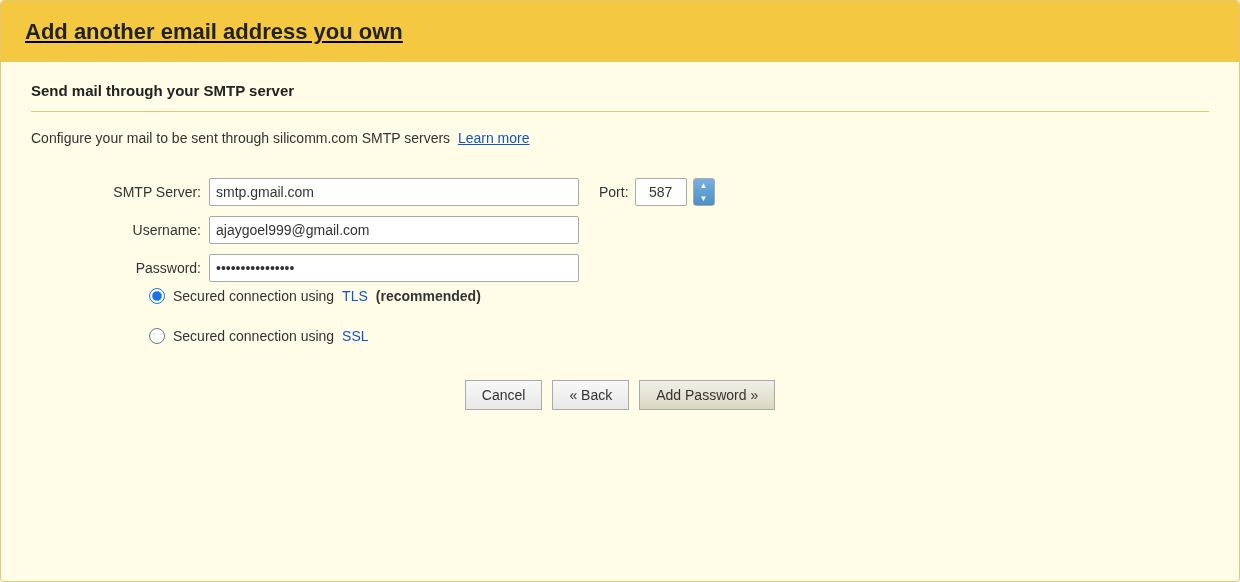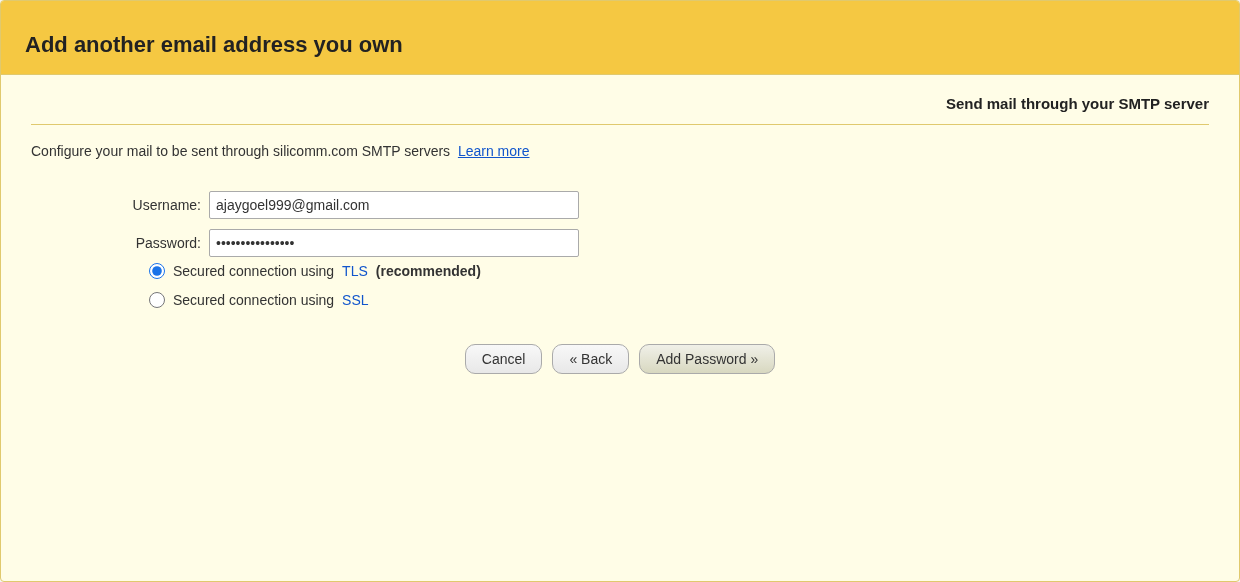--- a/index.html
+++ b/index.html
@@ -20,41 +20,41 @@
       background: #fffde7;
       border: 1px solid #e0c96e;
       border-radius: 4px;
       overflow: hidden;
       display: flex;
       flex-direction: column;
     }
 
     .dialog-header {
       background: #f5c842;
-      padding: 31px 24px 16px 24px;
+      padding: 18px 24px 16px 24px;
       border-bottom: 1px solid #e0c96e;
+      text-decoration: underline;
     }
 
     .dialog-header h1 {
       font-size: 22px;
       font-weight: bold;
       color: #222;
     }
 
     .dialog-body {
       padding: 20px 30px 30px 30px;
       flex: 1;
     }
 
     .section-title {
       font-size: 15px;
       font-weight: bold;
       color: #222;
       margin-bottom: 12px;
-      text-align: right;
     }
 
     .section-divider {
       border: none;
       border-top: 1px solid #e0c96e;
       margin-bottom: 18px;
     }
 
     .description {
       margin-bottom: 32px;
@@ -143,21 +143,21 @@
       align-items: center;
       justify-content: center;
       color: #fff;
       font-size: 8px;
       line-height: 1;
     }
 
     .radio-group {
       display: flex;
       flex-direction: column;
-      gap: 13px;
+      gap: 24px;
       margin-left: 118px;
       margin-top: 6px;
     }
 
     .radio-row {
       display: flex;
       align-items: center;
       gap: 8px;
       font-size: 14px;
       color: #333;
@@ -183,21 +183,21 @@
       display: flex;
       justify-content: center;
       gap: 10px;
       margin-top: 36px;
     }
 
     .btn {
       padding: 6px 16px;
       font-size: 14px;
       border: 1px solid #aaa;
-      border-radius: 10px;
+      border-radius: 0;
       cursor: pointer;
       background: linear-gradient(to bottom, #f8f8f8, #e8e8e8);
       color: #333;
     }
 
     .btn-primary {
       background: linear-gradient(to bottom, #f0f0e8, #d8d8c0);
       border: 1px solid #aaa;
       font-weight: normal;
     }
@@ -214,20 +214,32 @@
     <div class="section-title">Send mail through your SMTP server</div>
     <hr class="section-divider">
 
     <p class="description">
       <span>Configure your mail to be sent through silicomm.com SMTP servers</span>
       &nbsp;<a>Learn more</a>
     </p>
 
     <div class="form-area">
 
+      <div class="form-row">
+        <label class="form-label">SMTP Server:</label>
+        <input class="form-input" type="text" value="smtp.gmail.com" style="">
+        <div class="port-group">
+          <label class="port-label">Port:</label>
+          <input class="port-input" type="text" value="587" style="">
+          <div class="port-spinner">
+            <div class="port-spinner-up">▲</div>
+            <div class="port-spinner-down">▼</div>
+          </div>
+        </div>
+      </div>
 
       <div class="form-row">
         <label class="form-label">Username:</label>
         <input class="form-input" type="text" value="ajaygoel999@gmail.com" style="">
       </div>
 
       <div class="form-row">
         <label class="form-label">Password:</label>
         <input class="form-input" type="password" value="1234567890123456" style="">
       </div>

